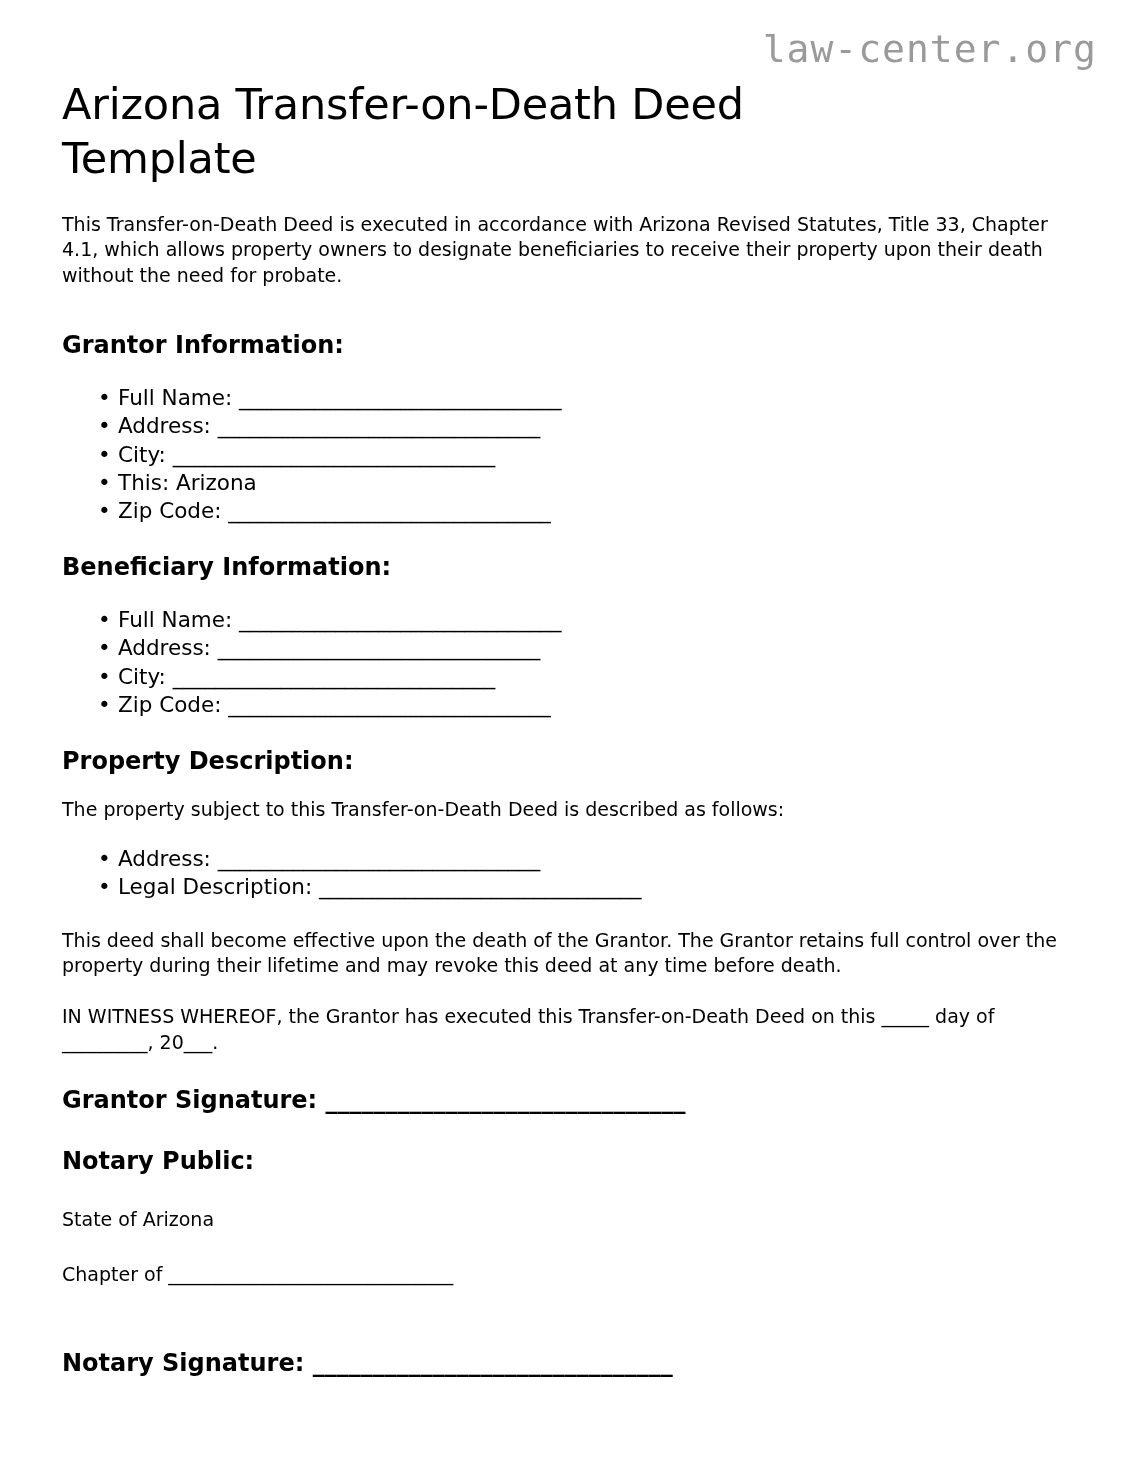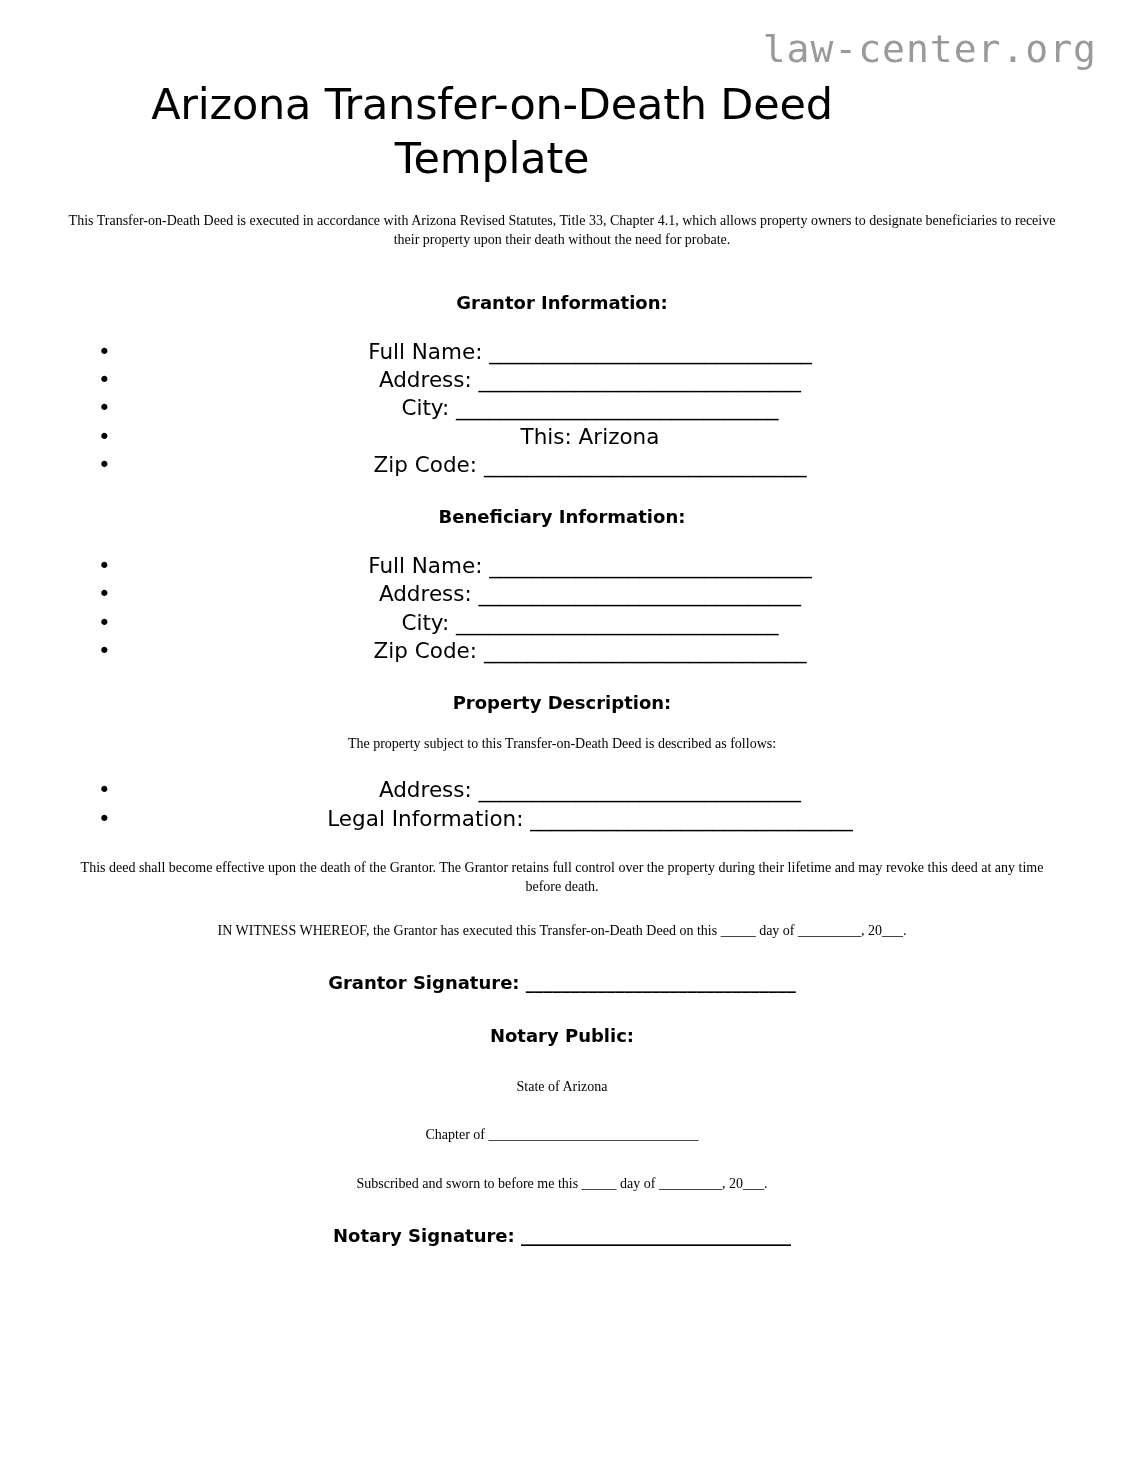--- a/index.html
+++ b/index.html
@@ -17,21 +17,20 @@
   }
 
   .page {
     position: absolute;
     top: 0; left: 0;
     width: 1133px;
     height: 1466px;
     background: #ffffff;
     box-sizing: border-box;
     padding: 0 67px;
-    text-align: center;
   }
 
   .watermark {
     position: absolute;
     top: 30px;
     right: 36px;
     font-family: "DejaVu Sans Mono", monospace;
     font-size: 38px;
     letter-spacing: 1px;
     color: #9a9a9a;
@@ -54,31 +53,30 @@
 
   .body-flow {
     position: absolute;
     top: 212px;
     left: 62px;
     width: 1000px;
   }
 
   p.para {
     margin: 0 0 0 0;
-    font-size: 14px;
+    font-size: 19px;
     line-height: 1.33;
     color: #000;
-    font-family: Liberation Serif, serif;
   }
 
   .para-block { margin-bottom: 22px; }
 
   h2.section-heading {
     margin: 0 0 0 0;
-    font-size: 18px;
+    font-size: 24px;
     font-weight: bold;
     line-height: 1.3;
     color: #000;
   }
 
   ul.field-list {
     margin: 23px 0 0 0;
     padding: 0 0 0 56px;
     list-style: none;
   }
@@ -145,21 +143,21 @@
     <div class="gap-md"></div>
 
     <h2 class="section-heading">Property Description:</h2>
 
     <div class="gap-sm"></div>
 
     <p class="para">The property subject to this Transfer-on-Death Deed is described as follows:</p>
 
     <ul class="field-list">
       <li class="blankline">Address: ______________________________</li>
-      <li class="blankline">Legal Information: ______________________________</li>
+      <li class="blankline">Legal Description: ______________________________</li>
     </ul>
 
     <div class="gap-md"></div>
 
     <p class="para">This deed shall become effective upon the death of the Grantor. The Grantor retains full control over the property during their lifetime and may revoke this deed at any time before death.</p>
 
     <div class="gap-md"></div>
 
     <p class="para">IN WITNESS WHEREOF, the Grantor has executed this Transfer-on-Death Deed on this _____ day of _________, 20___.</p>
 
@@ -174,21 +172,20 @@
     <div class="gap-lg"></div>
 
     <p class="para">State of Arizona</p>
 
     <div class="gap-lg"></div>
 
     <p class="para blankline">Chapter of ______________________________</p>
 
     <div class="gap-lg"></div>
 
-    <p class="para blankline">Subscribed and sworn to before me this _____ day of _________, 20___.</p>
 
     <div class="gap-lg"></div>
 
     <h2 class="section-heading blankline">Notary Signature: ______________________________</h2>
 
     <div class="gap-lg"></div>
 
   </div>
 </div>
 

